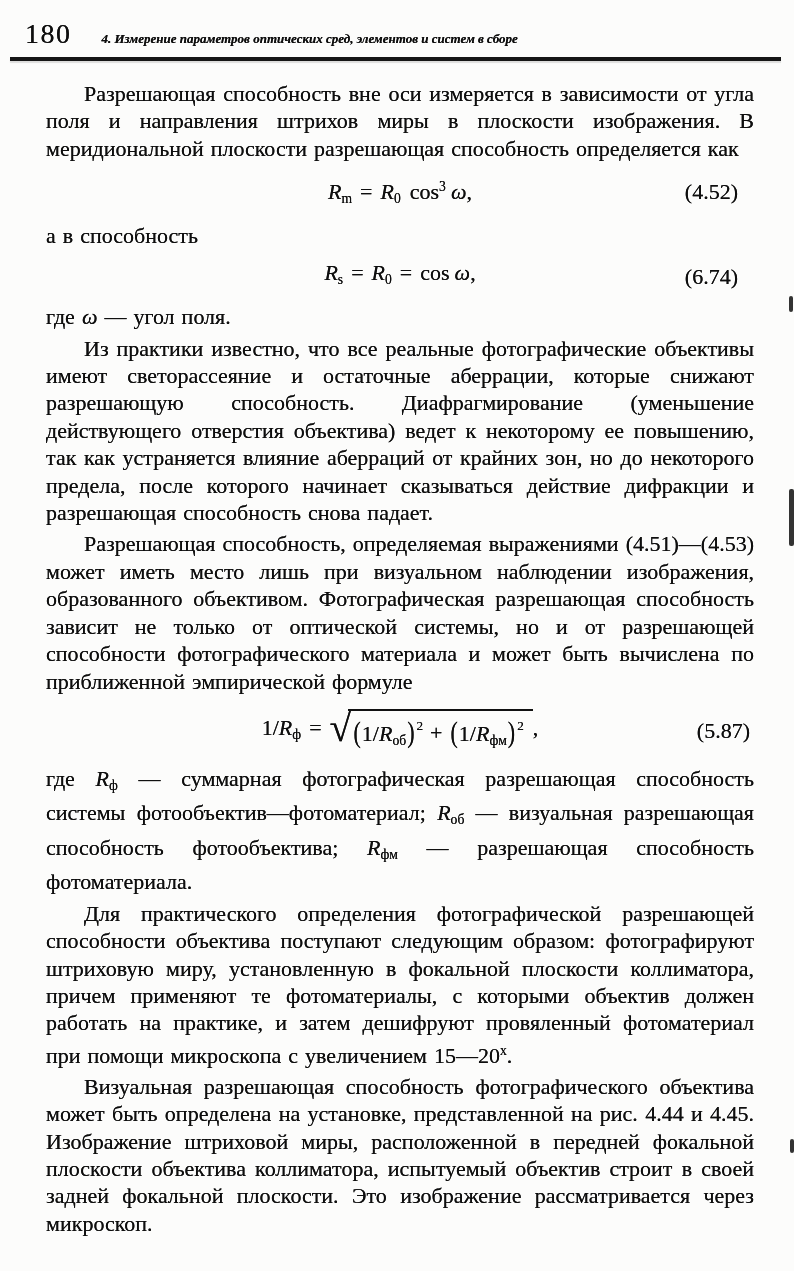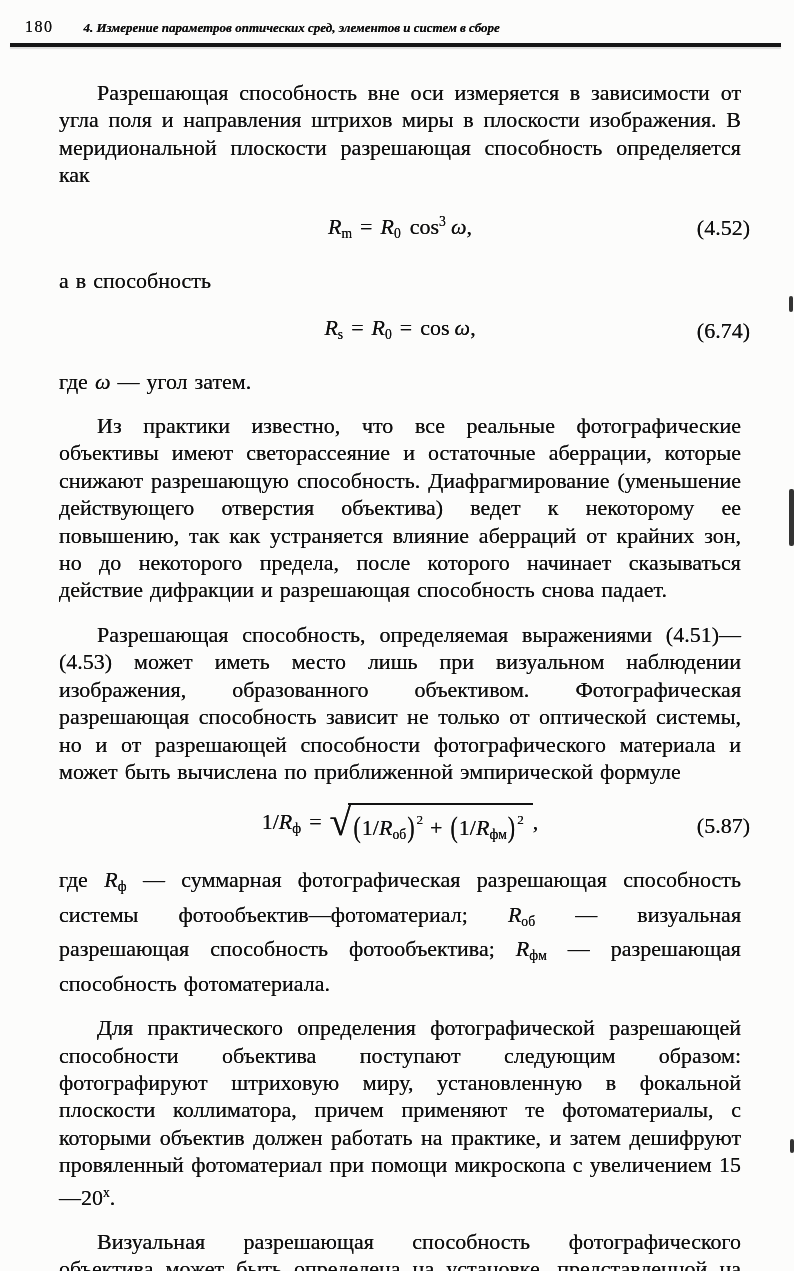--- a/index.html
+++ b/index.html
@@ -11,40 +11,40 @@
     overflow:hidden;
     font-family:"Liberation Serif","DejaVu Serif",serif;
     color:#0e0e0e;
     text-shadow:0 0 .5px rgba(0,0,0,.85);
   }
   
   .running-head{
     display:flex;align-items:baseline;
     padding:18px 30px 0 25px;
   }
-  .pagenum{font-size:16px;letter-spacing:1.5px;}
+  .pagenum{font-size:28px;letter-spacing:1.5px;}
   .chapter{flex:1;text-align:left;font-weight:bold;font-size:13px;padding-left:30px;font-style:italic;}
   .head-rule{
     height:4px;background:#161616;
     margin:7px 13px 0 10px;
     box-shadow:0 2px 1px rgba(0,0,0,.12);
   }
   
   .body-text{
     padding:15px 36px 0 42px;
     font-size:22px;line-height:27.4px;
     text-align:justify;
     word-spacing:1.5px;
   }
-  .para{margin:17px;}
+  .para{margin:4px;}
   .indent{text-indent:38px;}
   
   .eq-row{
     position:relative;
-    margin:8px 0 7px;
+    margin:8px 12px 7px;
     text-align:center;
     text-indent:0;
     line-height:32px;
     white-space:nowrap;
   }
   .eq-row.tall{margin:13px 0 10px;line-height:40px;}
   .eq-num{position:absolute;right:8px;top:50%;transform:translateY(-50%);font-style:normal;}
   .vi{font-style:italic;}
   .sb{font-size:.62em;vertical-align:-.3em;font-style:normal;letter-spacing:0;}
   .sp{font-size:.62em;vertical-align:.62em;}
@@ -86,21 +86,21 @@
       <span class="eq-num">(4.52)</span>
     </div>
 
     <p class="para">а в способность</p>
 
     <div class="eq-row">
       <span><span class="vi">R</span><span class="sb">s</span><span class="rel">=</span><span class="vi">R</span><span class="sb">0</span><span class="rel">=</span><span>cos</span><span class="arg">ω</span><span>,</span></span>
       <span class="eq-num">(6.74)</span>
     </div>
 
-    <p class="para"><span>где </span><span class="vi">ω</span><span> — угол затем.</span></p>
+    <p class="para"><span>где </span><span class="vi">ω</span><span> — угол поля.</span></p>
 
     <p class="para indent">Из практики известно, что все реальные фотографические объективы имеют светорассеяние и остаточные аберрации, которые снижают разрешающую способность. Диафрагмирование (уменьшение действующего отверстия объектива) ведет к некоторому ее повышению, так как устраняется влияние аберраций от крайних зон, но до некоторого предела, после которого начинает сказываться действие дифракции и разрешающая способность снова падает.</p>
 
     <p class="para indent">Разрешающая способность, определяемая выражениями (4.51)—(4.53) может иметь место лишь при визуальном наблюдении изображения, образованного объективом. Фотографическая разрешающая способность зависит не только от оптической системы, но и от разрешающей способности фотографического материала и может быть вычислена по приближенной эмпирической формуле</p>
 
     <div class="eq-row tall">
       <span><span>1/</span><span class="vi">R</span><span class="sb">ф</span><span class="rel">=</span><span class="sqrt">
             <span class="radical">√</span>
             <span class="radicand"><span class="bp">(</span><span>1/</span><span class="vi">R</span><span class="sb">об</span><span class="bp">)</span><span class="sp2">2</span><span class="plus">+</span><span class="bp">(</span><span>1/</span><span class="vi">R</span><span class="sb">фм</span><span class="bp">)</span><span class="sp2">2</span></span>
           </span><span>,</span></span>

